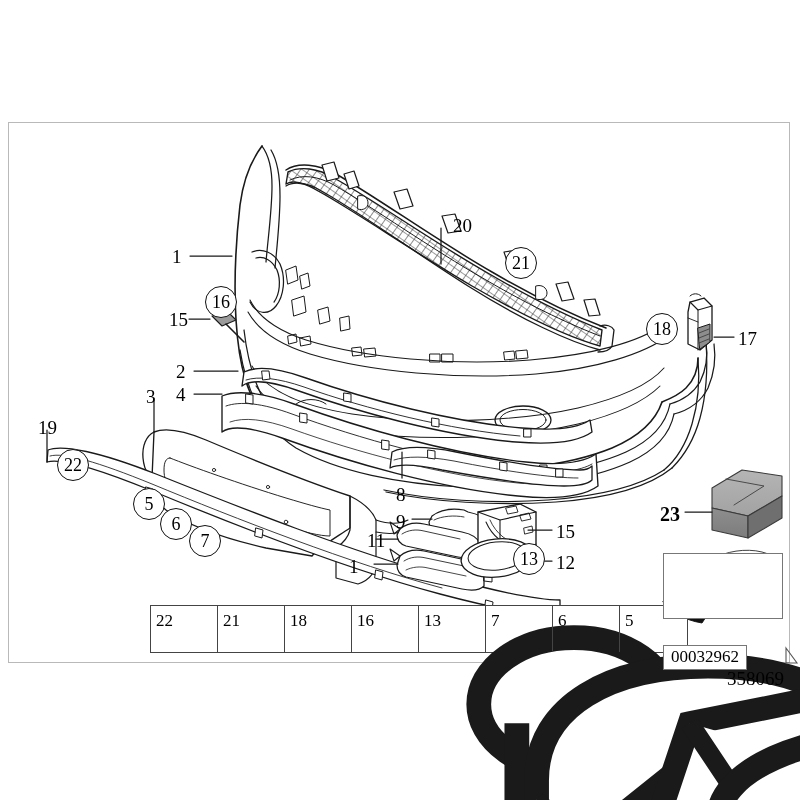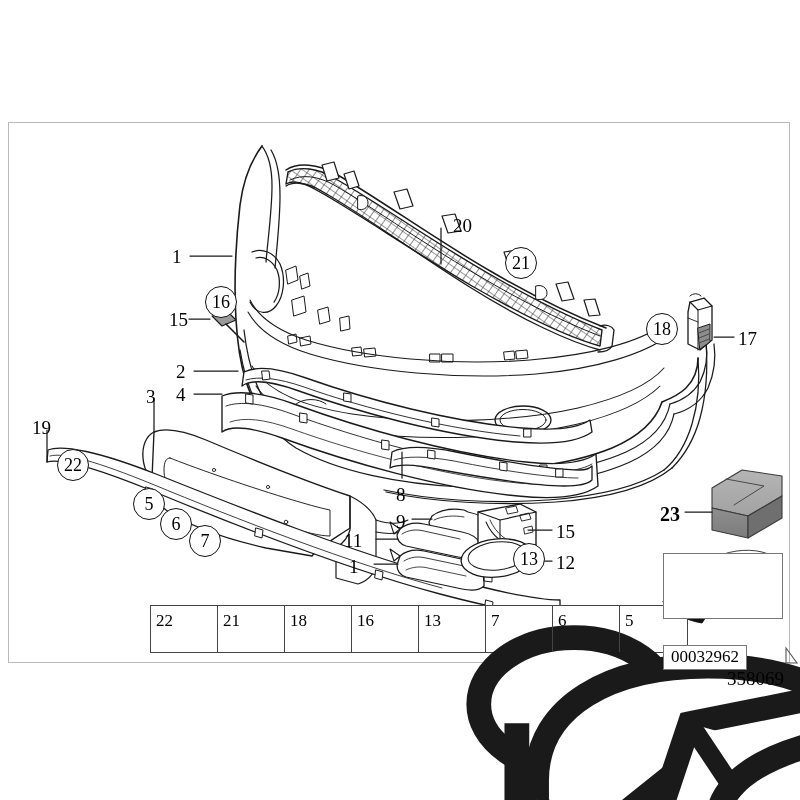--- a/index.html
+++ b/index.html
@@ -357,35 +357,35 @@
       </div>
       <div class="circ" style="left: 160px; top: 508px;">
         <span>6</span>
       </div>
       <div class="circ" style="left: 189px; top: 525px;">
         <span>7</span>
       </div>
       <div class="lbl" style="left: 396px; top: 485px;">8</div>
       <div class="lbl" style="left: 396px; top: 512px;">9</div>
       <div class="lbl" style="left: 349px; top: 557px;">1</div>
-      <div class="lbl" style="left: 344px; top: 531px;">11</div>
+      <div class="lbl" style="left: 367px; top: 531px;">11</div>
       <div class="lbl" style="left: 556px; top: 553px;">12</div>
       <div class="circ" style="left: 513px; top: 543px;">
         <span>13</span>
       </div>
       <div class="lbl" style="left: 556px; top: 522px;">15</div>
       <div class="lbl" style="left: 169px; top: 310px;">15</div>
       <div class="circ" style="left: 205px; top: 286px;">
         <span>16</span>
       </div>
       <div class="lbl" style="left: 738px; top: 329px; text-align: center;">17</div>
       <div class="circ" style="left: 646px; top: 313px;">
         <span>18</span>
       </div>
-      <div class="lbl" style="left: 32px; top: 418px;">19</div>
+      <div class="lbl" style="left: 38px; top: 418px;">19</div>
       <div class="lbl" style="left: 453px; top: 216px; text-align: right;">20</div>
       <div class="circ" style="left: 505px; top: 247px;">
         <span>21</span>
       </div>
       <div class="circ" style="left: 57px; top: 449px;">
         <span>22</span>
       </div>
       <div class="lbl bold" style="left: 660px; top: 504px; text-align: center;">23</div>
     </div>
 

